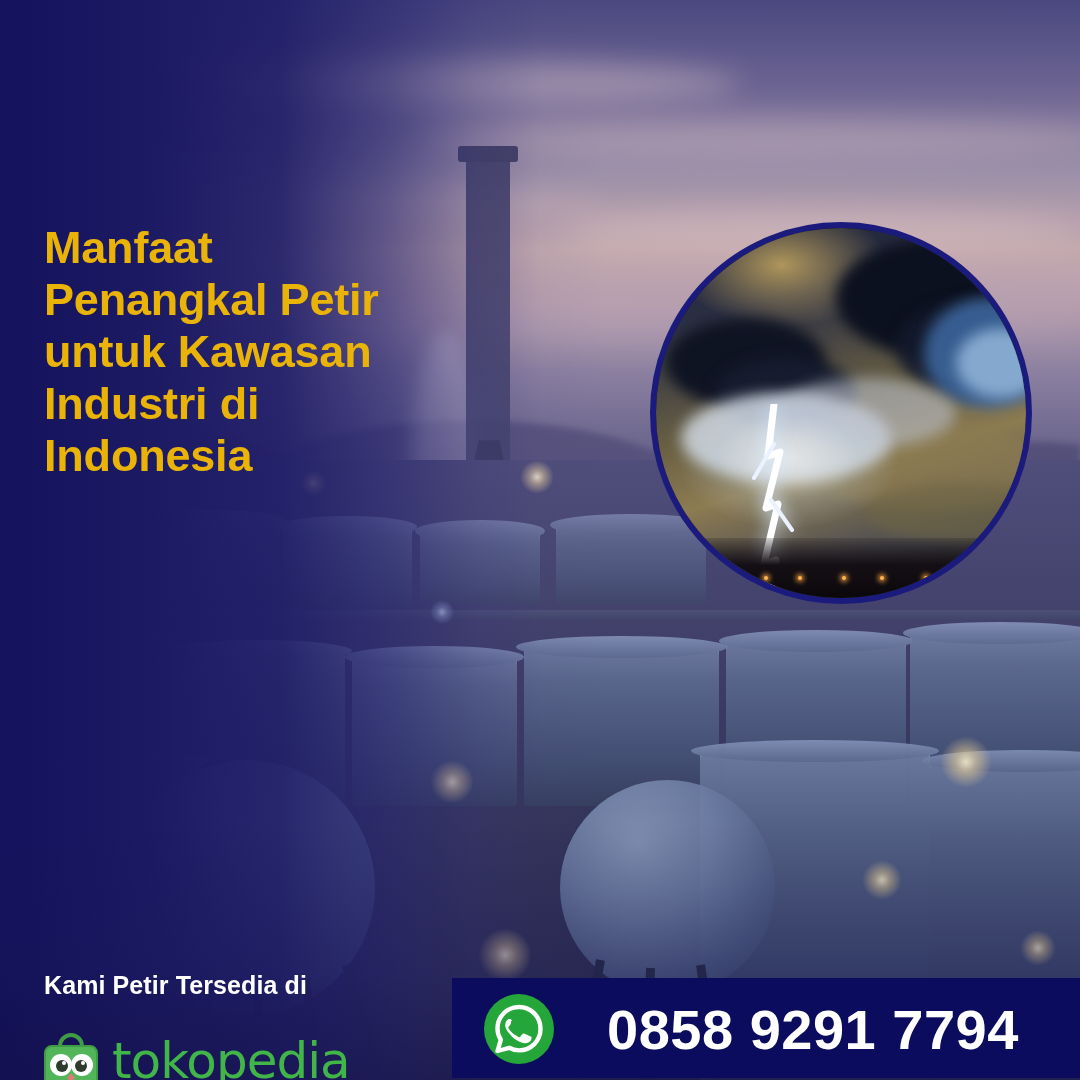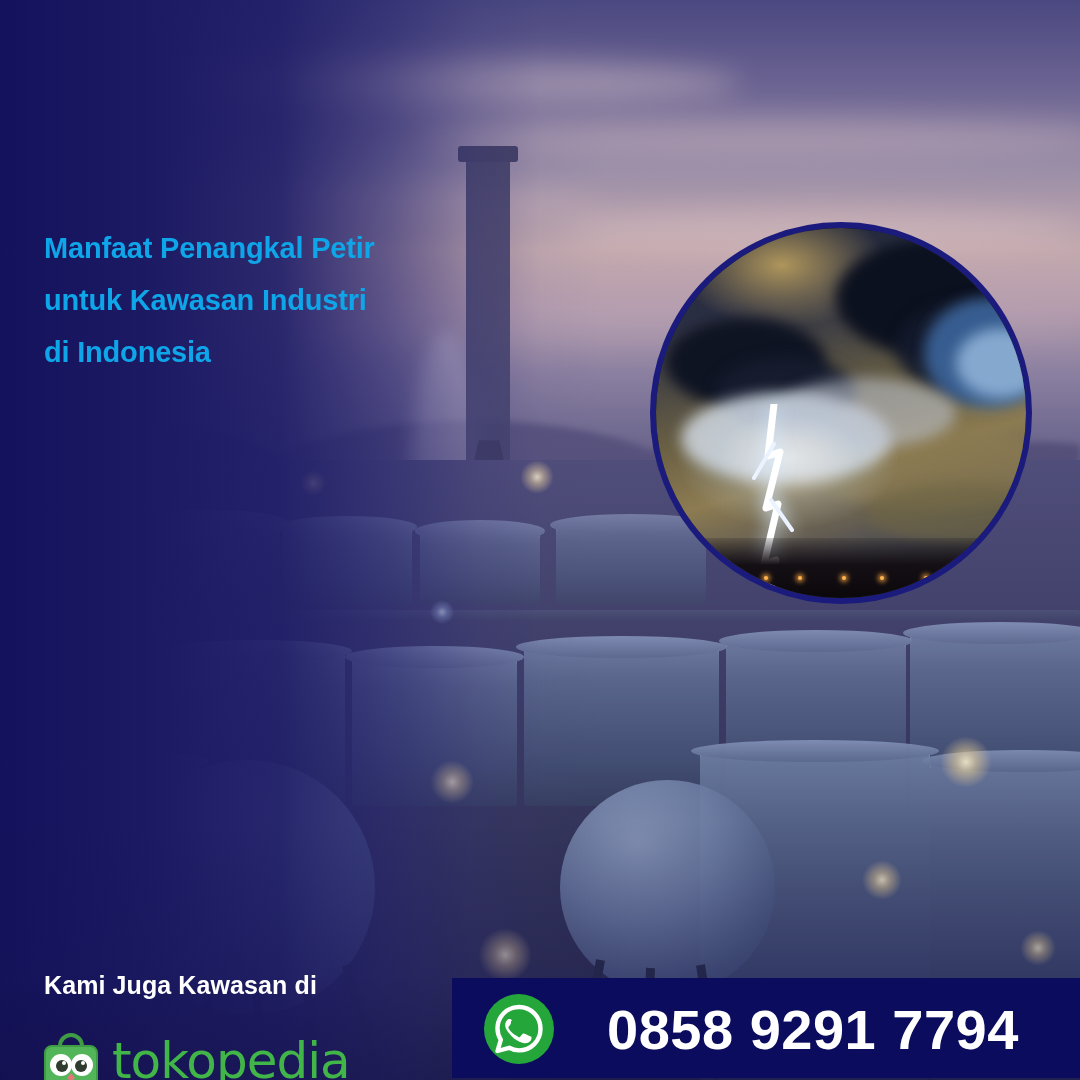--- a/index.html
+++ b/index.html
@@ -131,21 +131,21 @@
   .brand-name {
     position:absolute; left:0; top:24px;
     font-size:29px; font-weight:bold; color:#111018;
     letter-spacing:.7px; white-space:nowrap;
   }
   .brand-mark { position:absolute; left:245px; top:-38px; width:170px; height:170px; }
 
   
   .headline {
     position:absolute; left:44px; top:222px; width:340px;
-    font-size:29px; line-height:52px; font-weight:bold; color:#0ea5e9;
+    font-size:45px; line-height:52px; font-weight:bold; color:#eab308;
     letter-spacing:-.2px;
   }
   .subheadline {
     position:absolute; left:44px; top:665px; width:330px;
     font-size:38px; line-height:52px; font-weight:bold; color:#ffffff;
     letter-spacing:-.2px;
   }
 
   
   .market-label {
@@ -314,21 +314,21 @@
         <div class="city-light" style="left:108px;"></div>
         <div class="city-light" style="left:142px;"></div>
         <div class="city-light" style="left:186px;"></div>
         <div class="city-light" style="left:224px;"></div>
         <div class="city-light" style="left:268px;"></div>
         <div class="city-light" style="left:306px;"></div>
       </div>
     </div>
   </div>
 
-  <div class="market-label">Kami Juga Kawasan di</div>
+  <div class="market-label">Kami Petir Tersedia di</div>
   <div class="toko">
     <svg class="toko-mark" viewBox="0 0 62 62">
       <path d="M20 14 A11 11 0 0 1 42 14" fill="none" stroke="#3f9c45" stroke-width="4"></path>
       <rect x="5" y="14" width="52" height="46" rx="7" fill="#52b55a"></rect>
       <rect x="5" y="14" width="52" height="46" rx="7" fill="none" stroke="#3f9c45" stroke-width="2"></rect>
       <circle cx="21" cy="33" r="11" fill="#ffffff"></circle>
       <circle cx="42" cy="33" r="11" fill="#ffffff"></circle>
       <circle cx="22" cy="34" r="6" fill="#2f3b2e"></circle>
       <circle cx="41" cy="34" r="6" fill="#2f3b2e"></circle>
       <circle cx="24" cy="31" r="2" fill="#ffffff"></circle>

